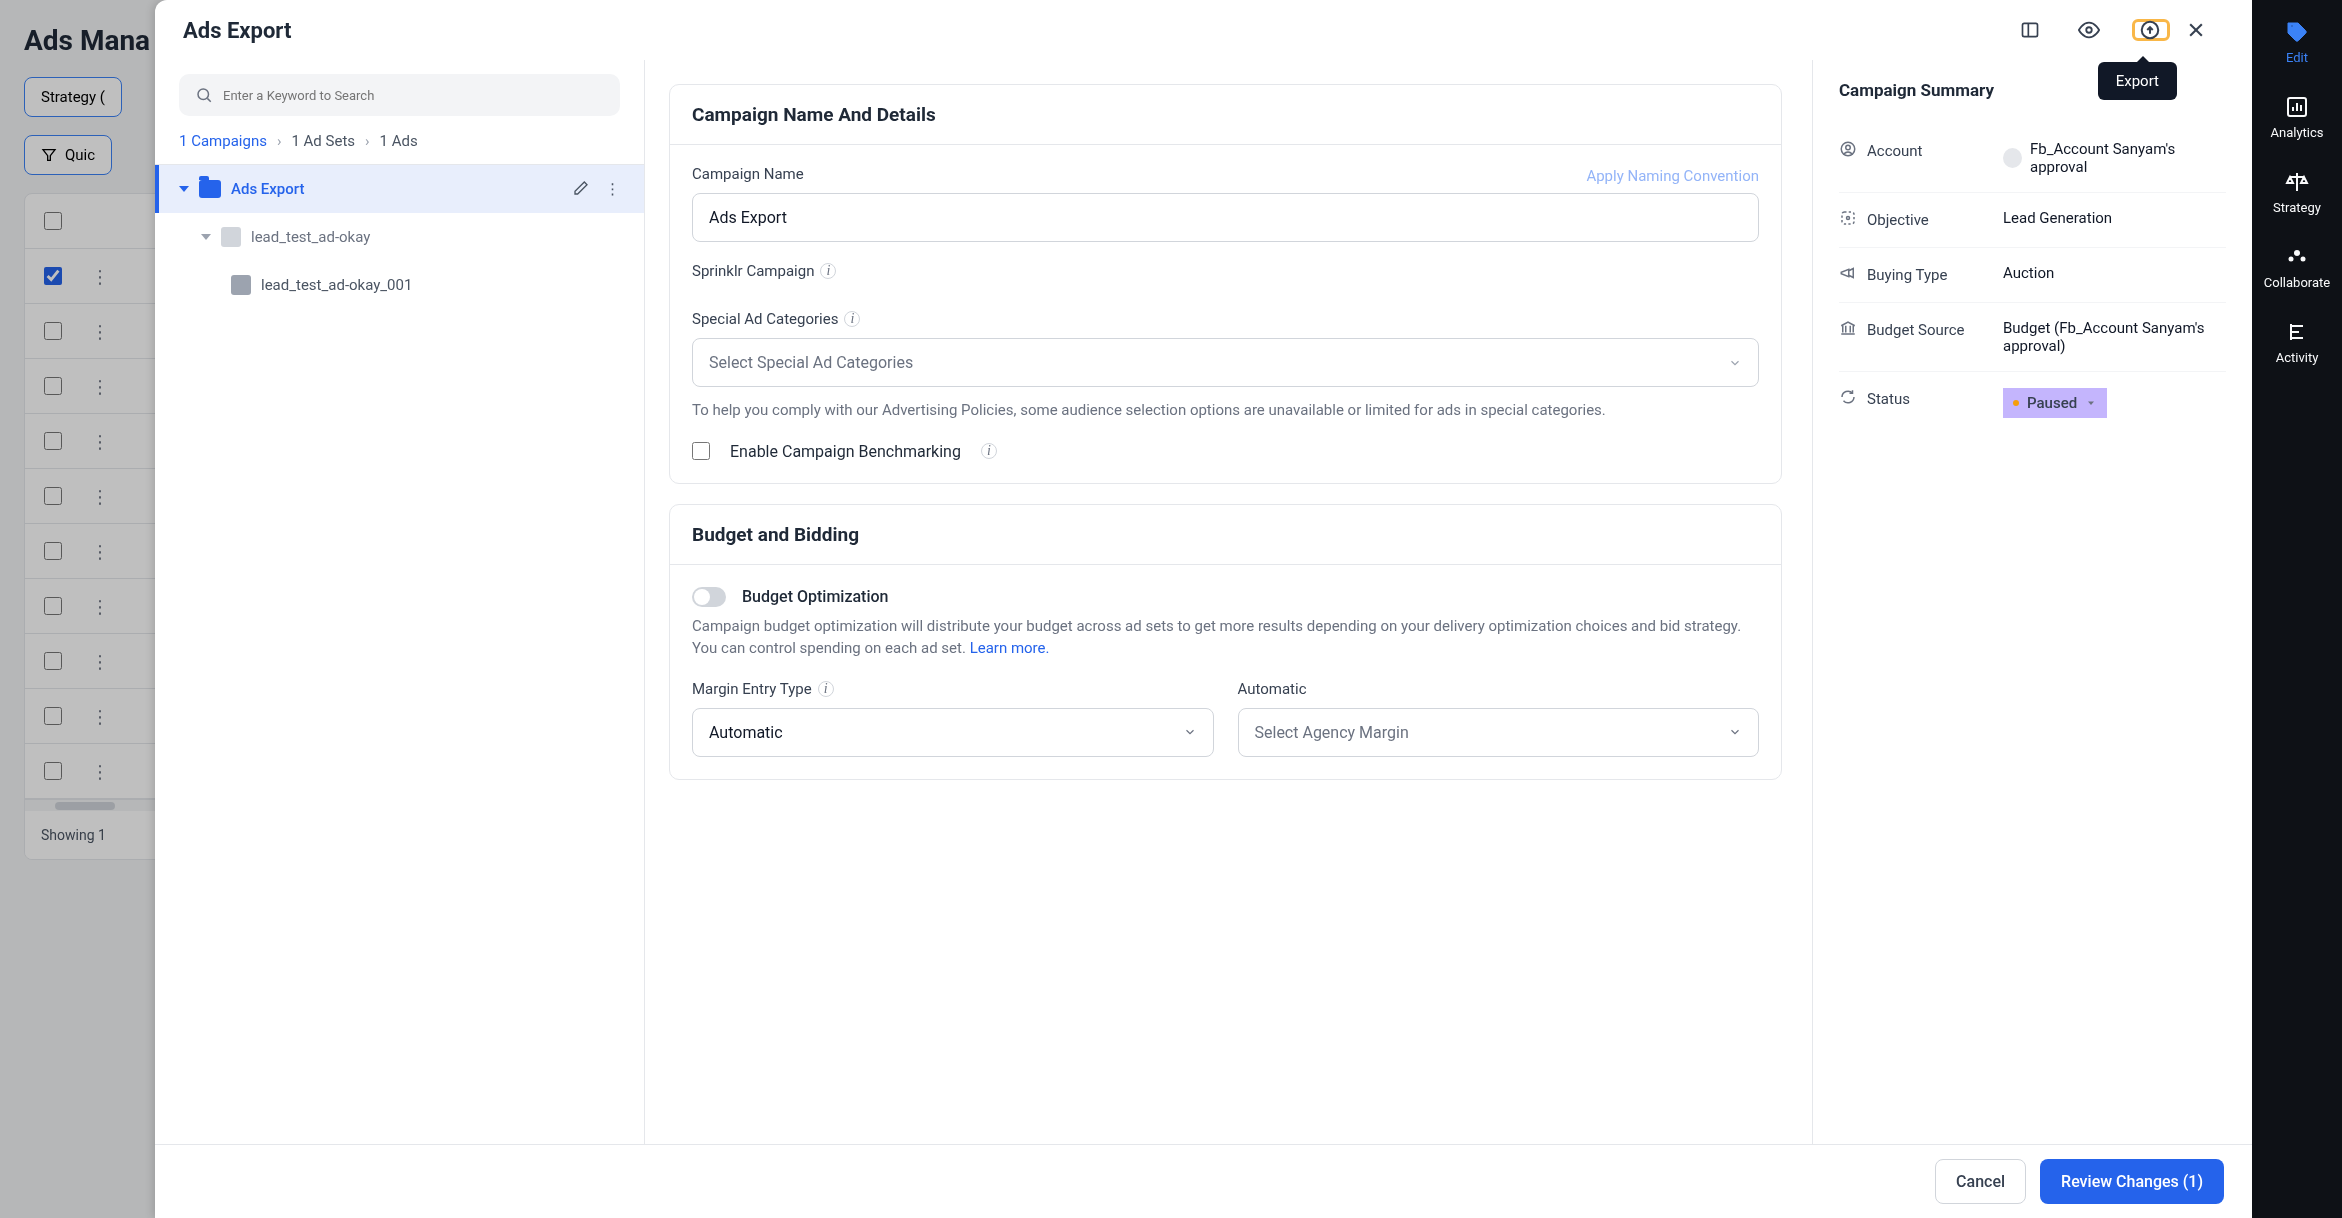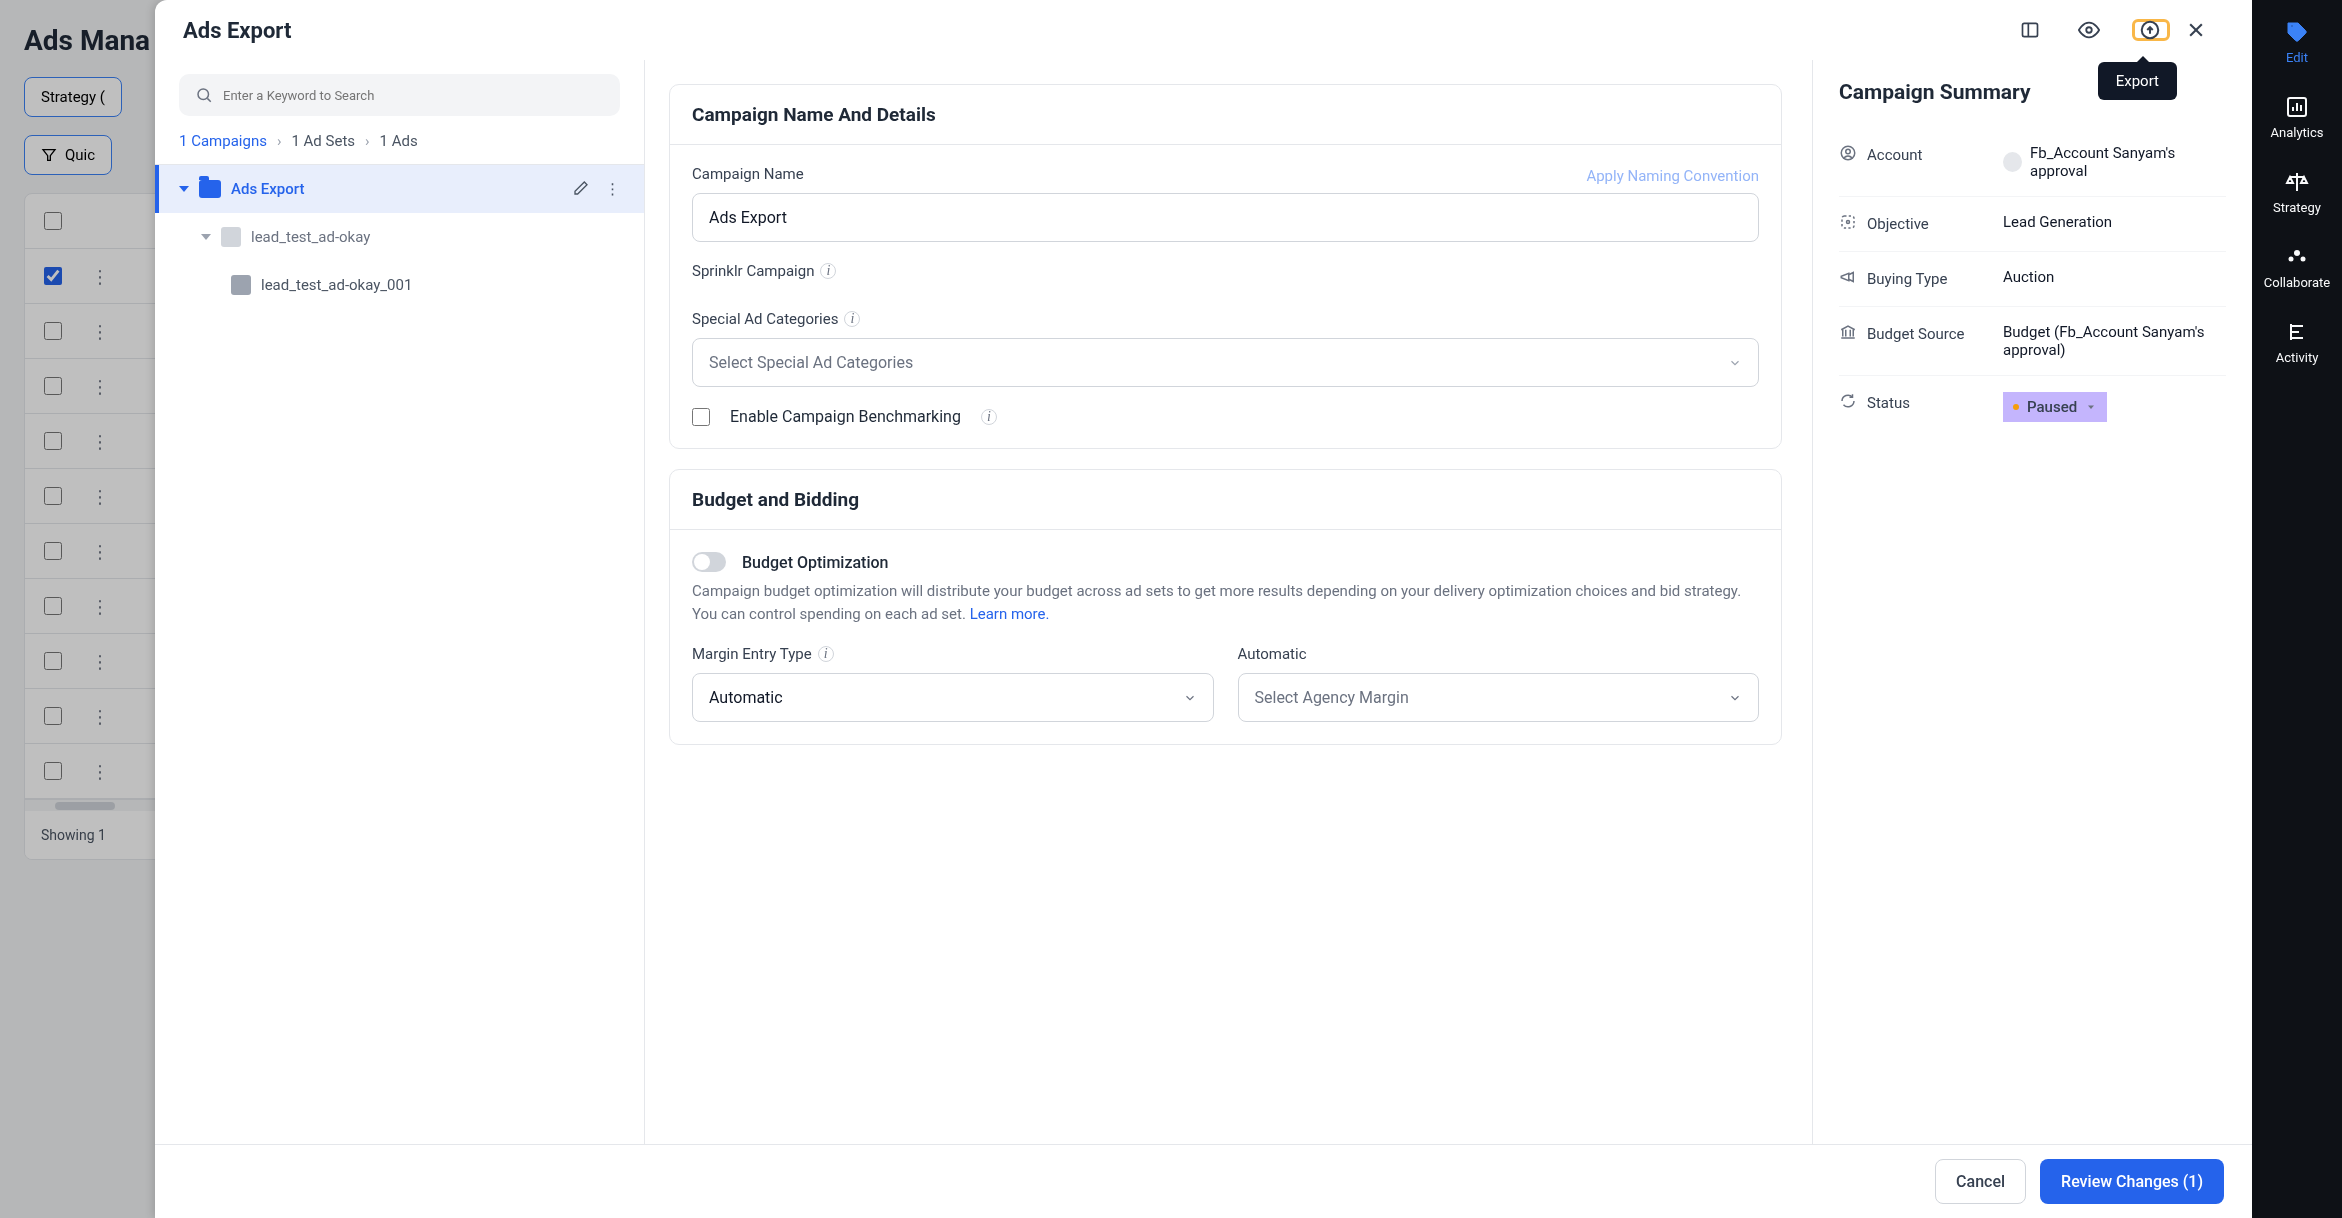--- a/index.html
+++ b/index.html
@@ -74,21 +74,21 @@
 .helper { color: #6b7280; font-size: 15px; line-height: 1.5; }
 .checkbox-row { display: flex; align-items: center; gap: 20px; font-size: 16px; }
 .toggle { width: 34px; height: 20px; background: #d1d5db; border-radius: 10px; position: relative; }
 .toggle::after { content:''; position:absolute; left:2px; top:2px; width:16px; height:16px; background:#fff; border-radius:50%; }
 .two-col { display:flex; gap:24px; }
 .two-col > div { flex:1; }
 .info-icon { font-style: italic; font-family: serif; color:#6b7280; font-size:14px; border:1px solid #d1d5db; border-radius:50%; width:16px; height:16px; display:inline-flex; align-items:center; justify-content:center; }
 
 
 .summary { width: 440px; border-left: 1px solid #e5e7eb; padding: 20px 26px; overflow-y:auto; }
-.summary-title { font-size: 21px; font-weight: 700; margin-bottom: 24px; }
+.summary-title { font-size: 17px; font-weight: 700; margin-bottom: 24px; }
 .sum-row { display: flex; align-items: flex-start; padding: 16px 0; border-bottom: 1px solid #f3f4f6; gap: 14px; }
 .sum-row:last-child { border-bottom: none; }
 .sum-key { flex-basis: 150px; flex-shrink: 0; color: #374151; font-size: 15px; display:flex; align-items:center; gap:10px; }
 .sum-val { flex: 1; font-size: 15px; color:#111827; display:flex; align-items:center; gap:8px; }
 .avatar { width:20px; height:20px; border-radius:50%; background:#e5e7eb; }
 .status-pill { background:#c4b5fd; padding:6px 10px; border-radius:0; display:inline-flex; align-items:center; gap:8px; color:#374151; font-weight:500; }
 .status-dot { width:6px; height:6px; border-radius:50%; background:#f59e0b; }
 .sum-icon svg { width:18px; height:18px; }
 
 
@@ -324,20 +324,21 @@
             <div class="field-label">
               <span>Special Ad Categories</span>
               <span class="info-icon">i</span>
             </div>
             <div class="select placeholder">
               <span>Select Special Ad Categories</span>
               <svg width="14" height="14" viewBox="0 0 24 24" fill="none" stroke="#9ca3af" stroke-width="2">
                   <polyline points="6 9 12 15 18 9"></polyline>
                 </svg>
             </div>
+            <div class="helper" style="margin-top:12px;">To help you comply with our Advertising Policies, some audience selection options are unavailable or limited for ads in special categories.</div>
           </div>
           <div class="checkbox-row">
             <input type="checkbox" class="cbx" style="">
             <span>Enable Campaign Benchmarking</span>
             <span class="info-icon">i</span>
           </div>
         </div>
       </div>
 
       <div class="card">

